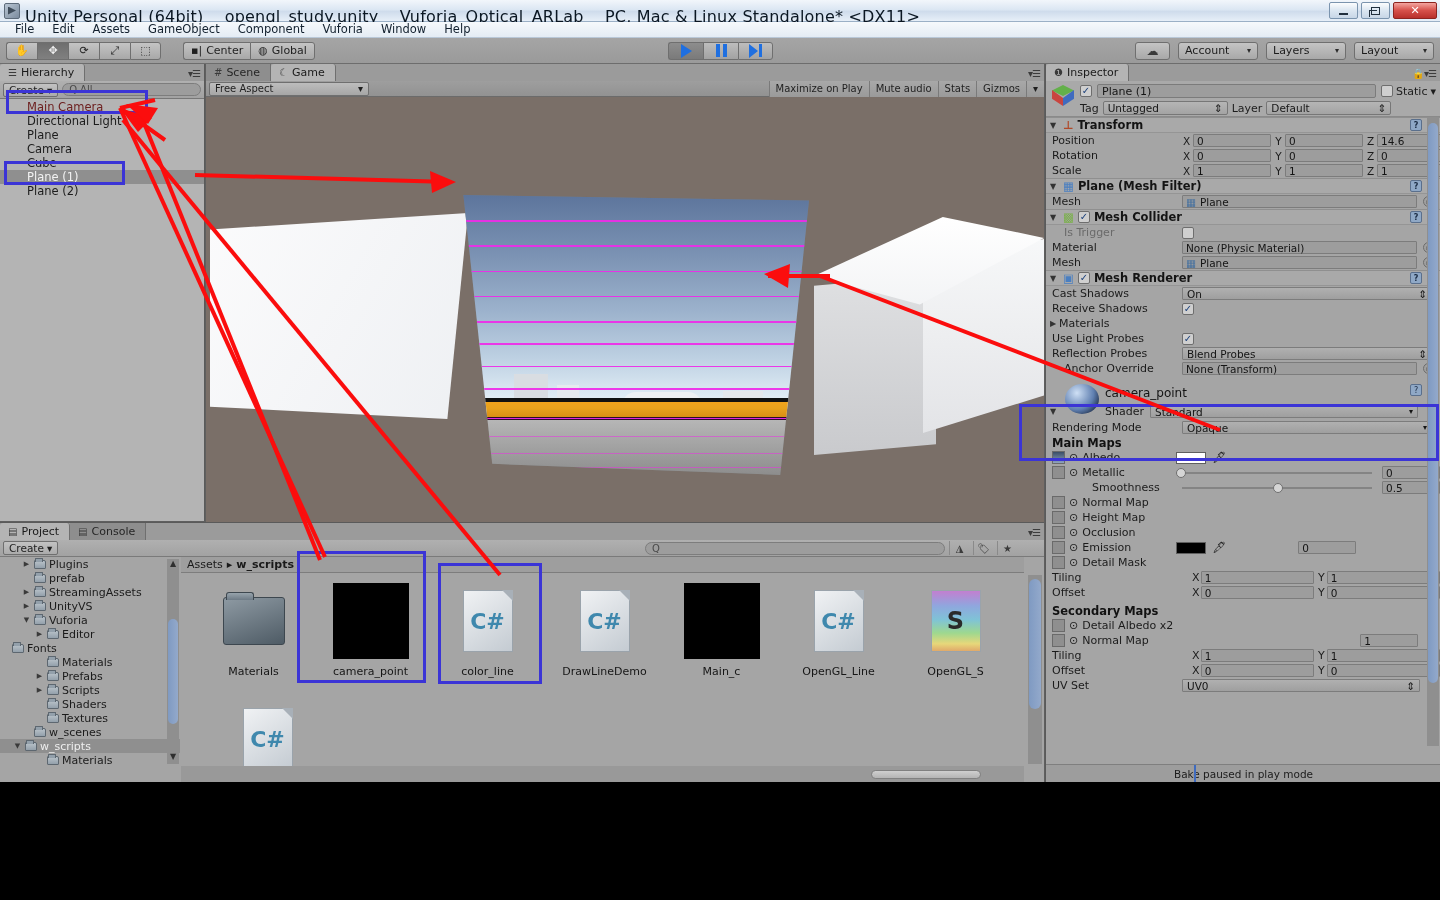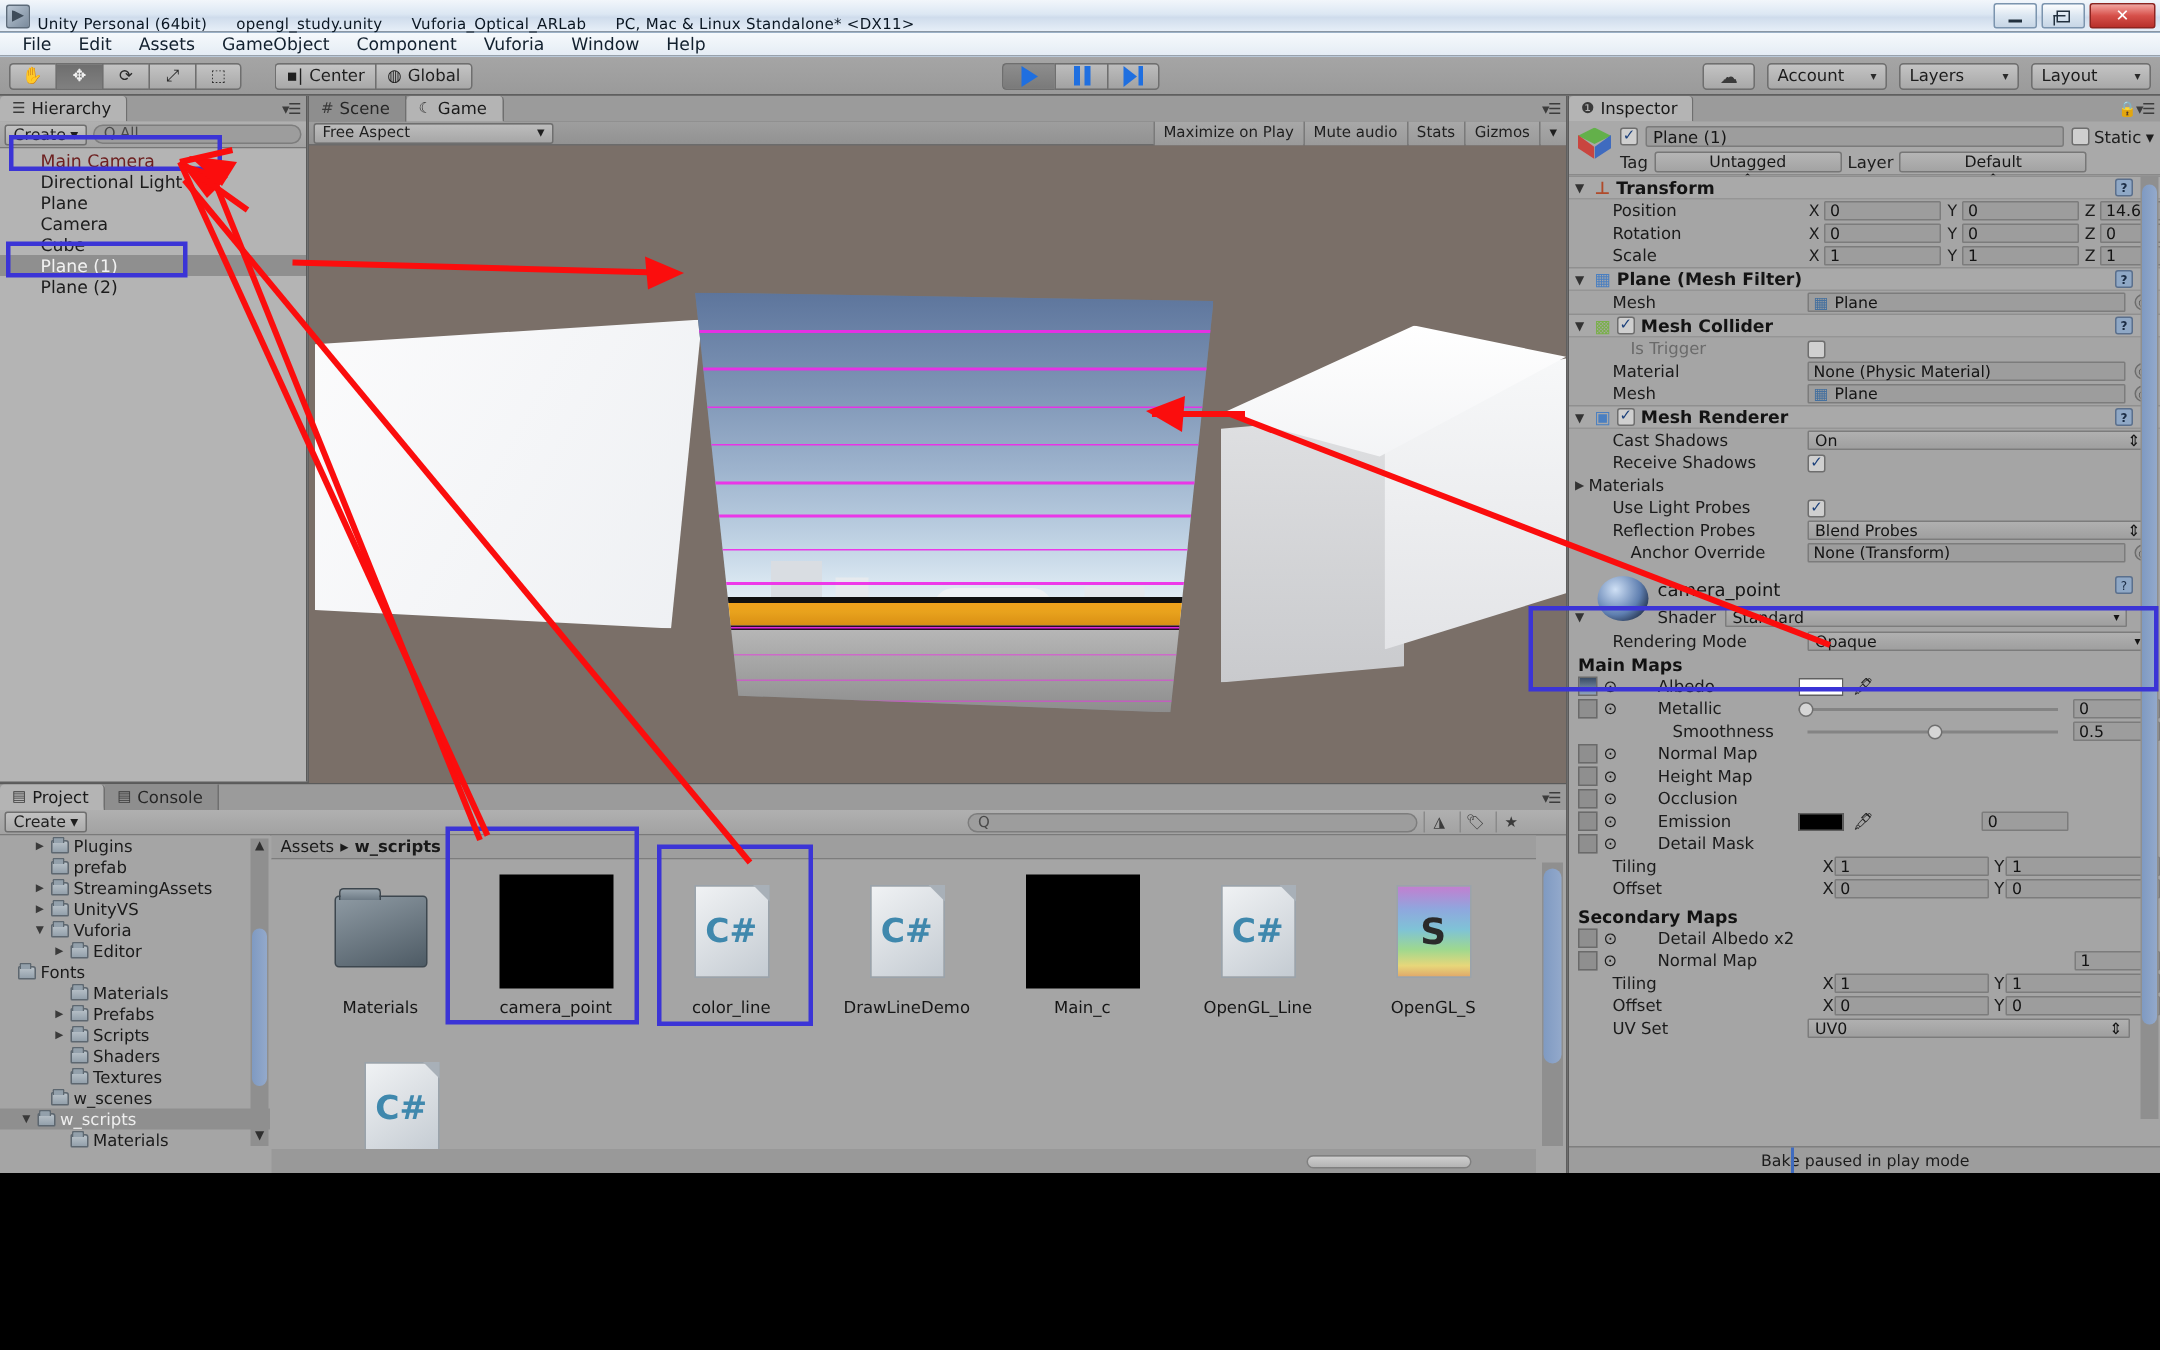--- a/index.html
+++ b/index.html
@@ -27,21 +27,21 @@
     background: linear-gradient(135deg,#b9c6d4,#7b8b9d);
     border: 1px solid #5d6b7a; border-radius: 2px;
     position: relative;
   }
   .titlebar .tb-icon::after {
     content: ""; position: absolute; left: 3px; top: 3px;
     width: 8px; height: 8px; background: #3f4c5a;
     clip-path: polygon(0 0, 100% 50%, 0 100%);
   }
   .titlebar .tb-text {
-    color: #0a1622; font-size: 10px; letter-spacing: .2px; white-space: nowrap; margin-top: 12px;
+    color: #0a1622; font-size: 16px; letter-spacing: .2px; white-space: nowrap; margin-top: 12px;
   }
   .tb-seg { margin-right: 16px; }
   .winbtns { position: absolute; right: 3px; top: 2px; display: flex; gap: 3px; }
   .winbtn {
     width: 29px; height: 17px; border: 1px solid #7b94ae; border-radius: 2px;
     background: linear-gradient(#fcfdfe,#dbe6f1 50%,#c7d6e6);
     display: flex; align-items: center; justify-content: center;
     color: #22303e; font-size: 11px; line-height: 1;
   }
   .winbtn.close {
@@ -249,32 +249,32 @@
     color: #1a3f7a; font-size: 10px; line-height: 1; flex: none;
   }
   .namefield {
     flex: 1; height: 14px; background: #9d9d9d; border: 1px solid #7b7b7b; border-radius: 2px;
     font-size: 11px; color: #151515; padding: 0 4px; display: flex; align-items: center;
   }
   .static-wrap { display: flex; align-items: center; gap: 3px; font-size: 11px; color: #1d1d1d; }
   .row2 { display: flex; align-items: center; gap: 4px; font-size: 11px; color: #1d1d1d; }
   .minidd {
     height: 14px; background: linear-gradient(#b5b5b5,#a3a3a3); border: 1px solid #777; border-radius: 2px;
-    display: flex; align-items: center; justify-content: space-between; padding: 0 4px; font-size: 10.5px; color: #171717; flex-direction: column;
+    display: flex; align-items: center; justify-content: space-between; padding: 0 4px; font-size: 10.5px; color: #171717;
   }
   .comp-header {
     height: 16px; display: flex; align-items: center; gap: 4px;
     background: #a9a9a9; border-top: 1px solid #8f8f8f; border-bottom: 1px solid #959595;
     padding-left: 4px; font-size: 11.5px; font-weight: bold; color: #141414; position: relative;
   }
   .foldout { font-size: 8px; color: #333; width: 9px; }
   .comp-icons { position: absolute; right: 4px; display: flex; gap: 5px; align-items: center; color: #2d2d2d; font-size: 10px; }
   .ci-box { width: 12px; height: 12px; background: #8fa8c6; border: 1px solid #5a6f8c; border-radius: 2px; display:flex;align-items:center;justify-content:center;font-size:8px;color:#1b2c44;}
   .prow { height: 15px; display: flex; align-items: center; font-size: 11px; color: #1b1b1b; padding-left: 6px; }
-  .plabel { width: 130px; flex: none; margin-left: 23px; }
+  .plabel { width: 130px; flex: none; }
   .plabel.ind { padding-left: 12px; }
   .plabel.dim { color: #6a6a6a; }
   .field {
     height: 13px; background: #9d9d9d; border: 1px solid #7c7c7c; border-radius: 1px;
     font-size: 10.5px; color: #141414; padding: 0 3px; display: flex; align-items: center;
   }
   .axis { display: flex; align-items: center; gap: 2px; }
   .axis .ax { width: 9px; text-align: center; font-size: 10.5px; color: #1b1b1b; }
   .objfield {
     height: 13px; flex: 1; background: #9d9d9d; border: 1px solid #7c7c7c; border-radius: 1px;

